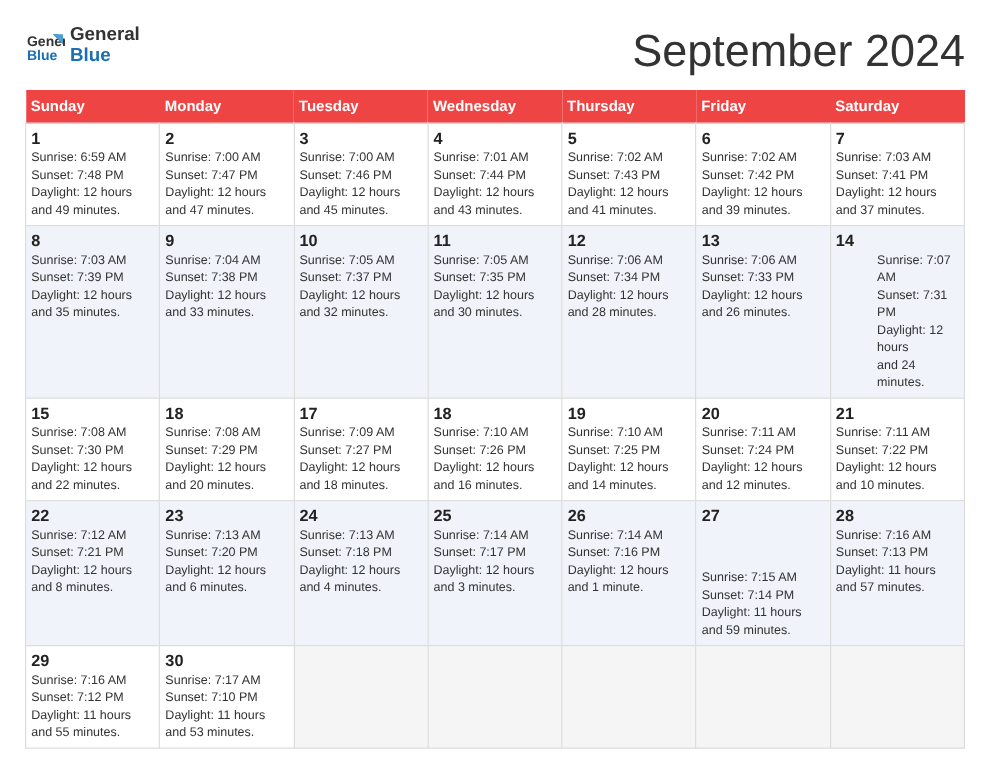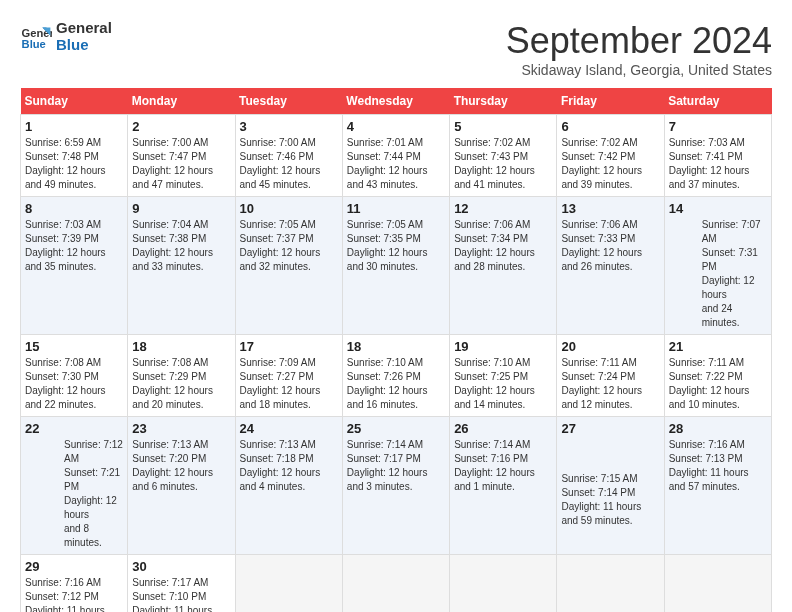--- a/index.html
+++ b/index.html
@@ -88,21 +88,20 @@
       <polygon points="28,8 38,18 33,8" fill="#1a6eb5"></polygon>
       <polygon points="28,8 38,18 38,8" fill="#4a9fd5"></polygon>
     </svg>
     <div>
       <div style="font-size:15px;font-weight:bold;color:#333;line-height:1.1;">General</div>
       <div style="font-size:15px;font-weight:bold;color:#1a6eb5;line-height:1.1;">Blue</div>
     </div>
   </div>
   <div class="title-section">
     <div class="month-title">September 2024</div>
-    <div class="subtitle">Skidaway Island, Georgia, United States</div>
   </div>
 </div>
 
 <table class="calendar-table">
   <thead>
     <tr>
     <th>Sunday</th>
         <th>Monday</th>
         <th>Tuesday</th>
         <th>Wednesday</th>
@@ -261,21 +260,21 @@
           <span class="day-number">21</span>
           <div class="day-info" style="white-space: pre-line;">Sunrise: 7:11 AM
 Sunset: 7:22 PM
 Daylight: 12 hours
 and 10 minutes.</div>
         </td>
       </tr>
       <tr class="row-even">
         <td>
           <span class="day-number">22</span>
-          <div class="day-info" style="white-space: pre-line; margin-left: 39px;">Sunrise: 7:12 AM
+          <div class="day-info" style="white-space: pre-line;">Sunrise: 7:12 AM
 Sunset: 7:21 PM
 Daylight: 12 hours
 and 8 minutes.</div>
         </td>
         <td>
           <span class="day-number">23</span>
           <div class="day-info" style="white-space: pre-line;">Sunrise: 7:13 AM
 Sunset: 7:20 PM
 Daylight: 12 hours
 and 6 minutes.</div>

